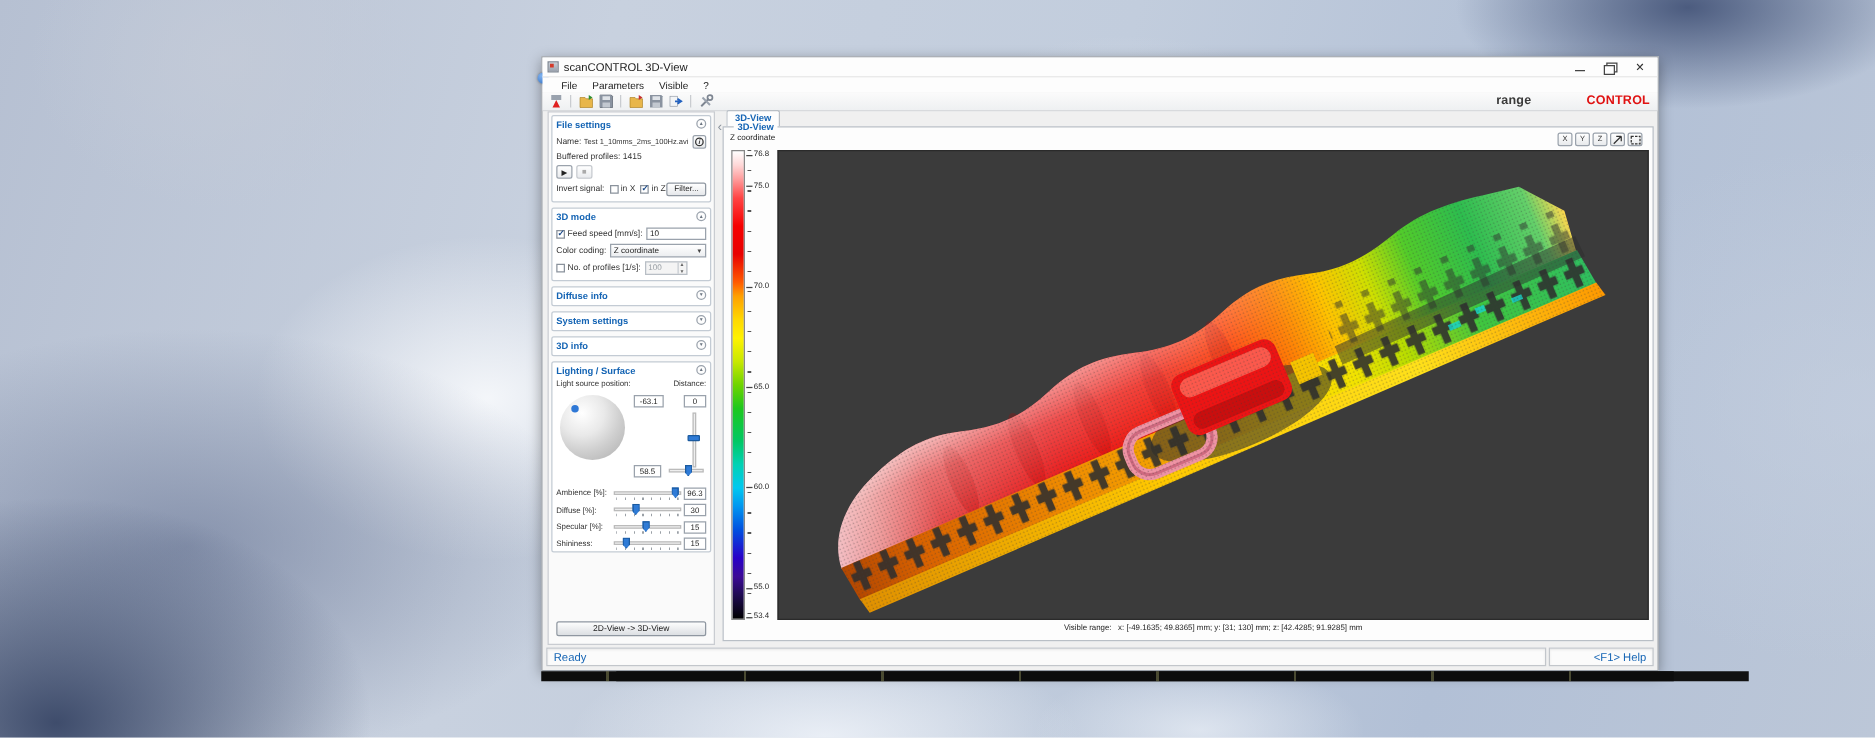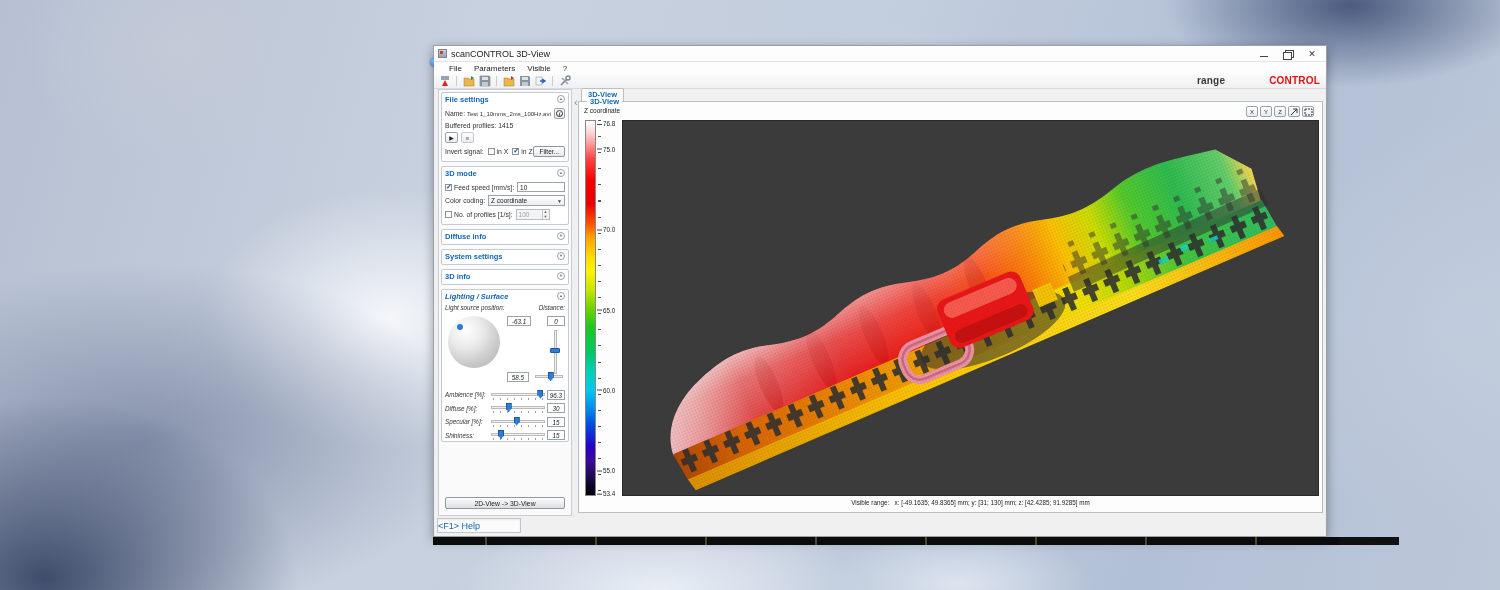--- a/index.html
+++ b/index.html
@@ -119,21 +119,21 @@
   .cbl{ position:absolute; left:5px; font-size:6.3px; color:#222; transform:translateY(-50%); white-space:nowrap; }
   .cbl:before{ content:""; position:absolute; left:-6px; top:50%; width:5px; height:1px; background:#444; }
   .canvas{ position:absolute; left:43px; top:18px; width:697px; height:376px; background:#3b3b3b; border:1px solid #2a2a2a; }
   .canvas svg{ display:block; width:100%; height:100%; }
   .rangebar{ position:absolute; left:43px; top:395px; width:697px; height:12px; font-size:6.3px; color:#222; text-align:center; line-height:12px; }
 
   
   .statusbar{ position:absolute; left:0; right:0; bottom:3px; height:15px; display:flex; gap:2px; padding:0 3px; }
   .scell{ border:1px solid #c2c6cb; box-shadow:inset 0 1px 2px rgba(0,0,0,.08); background:#fbfbfb; height:100%; display:flex; align-items:center; }
   .scell.left{ flex:1; padding-left:5px; }
-  .scell.right{ width:84px; justify-content:flex-start; padding-right:5px; }
+  .scell.right{ width:84px; justify-content:flex-end; padding-right:5px; }
   .stext{ color:#1464b4; font-size:9px; }
   .understrip{ position:absolute; left:433px; top:537px; width:906px; height:8px; background:#0c0c0c;
      box-shadow: 60px 0 0 #111; }
   .understrip:after{ content:""; position:absolute; inset:0;
      background:repeating-linear-gradient(90deg, transparent 0 52px, rgba(190,190,120,.35) 52px 54px, transparent 54px 110px); }
 </style>
 </head>
 <body>
 
 <div class="app">
@@ -285,21 +285,21 @@
         <span class="coll">▼</span>
       </div>
     </div>
     <div class="panel">
       <div class="panel-h">
         <span class="panel-title">3D info</span>
         <span class="coll">▼</span>
       </div>
     </div>
 
-    <div class="panel" style="height:153px;font-style:italic;">
+    <div class="panel" style="height:153px;">
       <div class="panel-h">
         <span class="panel-title">Lighting / Surface</span>
         <span class="coll">▲</span>
       </div>
       <div style="position:relative; height:84px;">
         <span style="position:absolute; left:0; top:2px; font-size:6.3px; color:#333;">Light source position:</span>
         <span style="position:absolute; right:0; top:2px; font-size:6.3px; color:#333;">Distance:</span>
         <span class="sphere">
           <span class="lightdot"></span>
         </span>
@@ -497,19 +497,22 @@
       </svg>
     </div>
 
     <div class="rangebar">
       <span>Visible range:</span>&nbsp;&nbsp;
       <span>x: [-49.1635; 49.8365] mm; y: [31; 130] mm; z: [42.4285; 91.9285] mm</span>
     </div>
   </div>
 
   <div class="statusbar">
+    <div class="scell left">
+        <span class="stext">Ready</span>
+      </div>
     <div class="scell right">
         <span class="stext">&lt;F1&gt; Help</span>
       </div>
   </div>
 </div>
 
 <div class="understrip"></div>
 
 </body></html>

